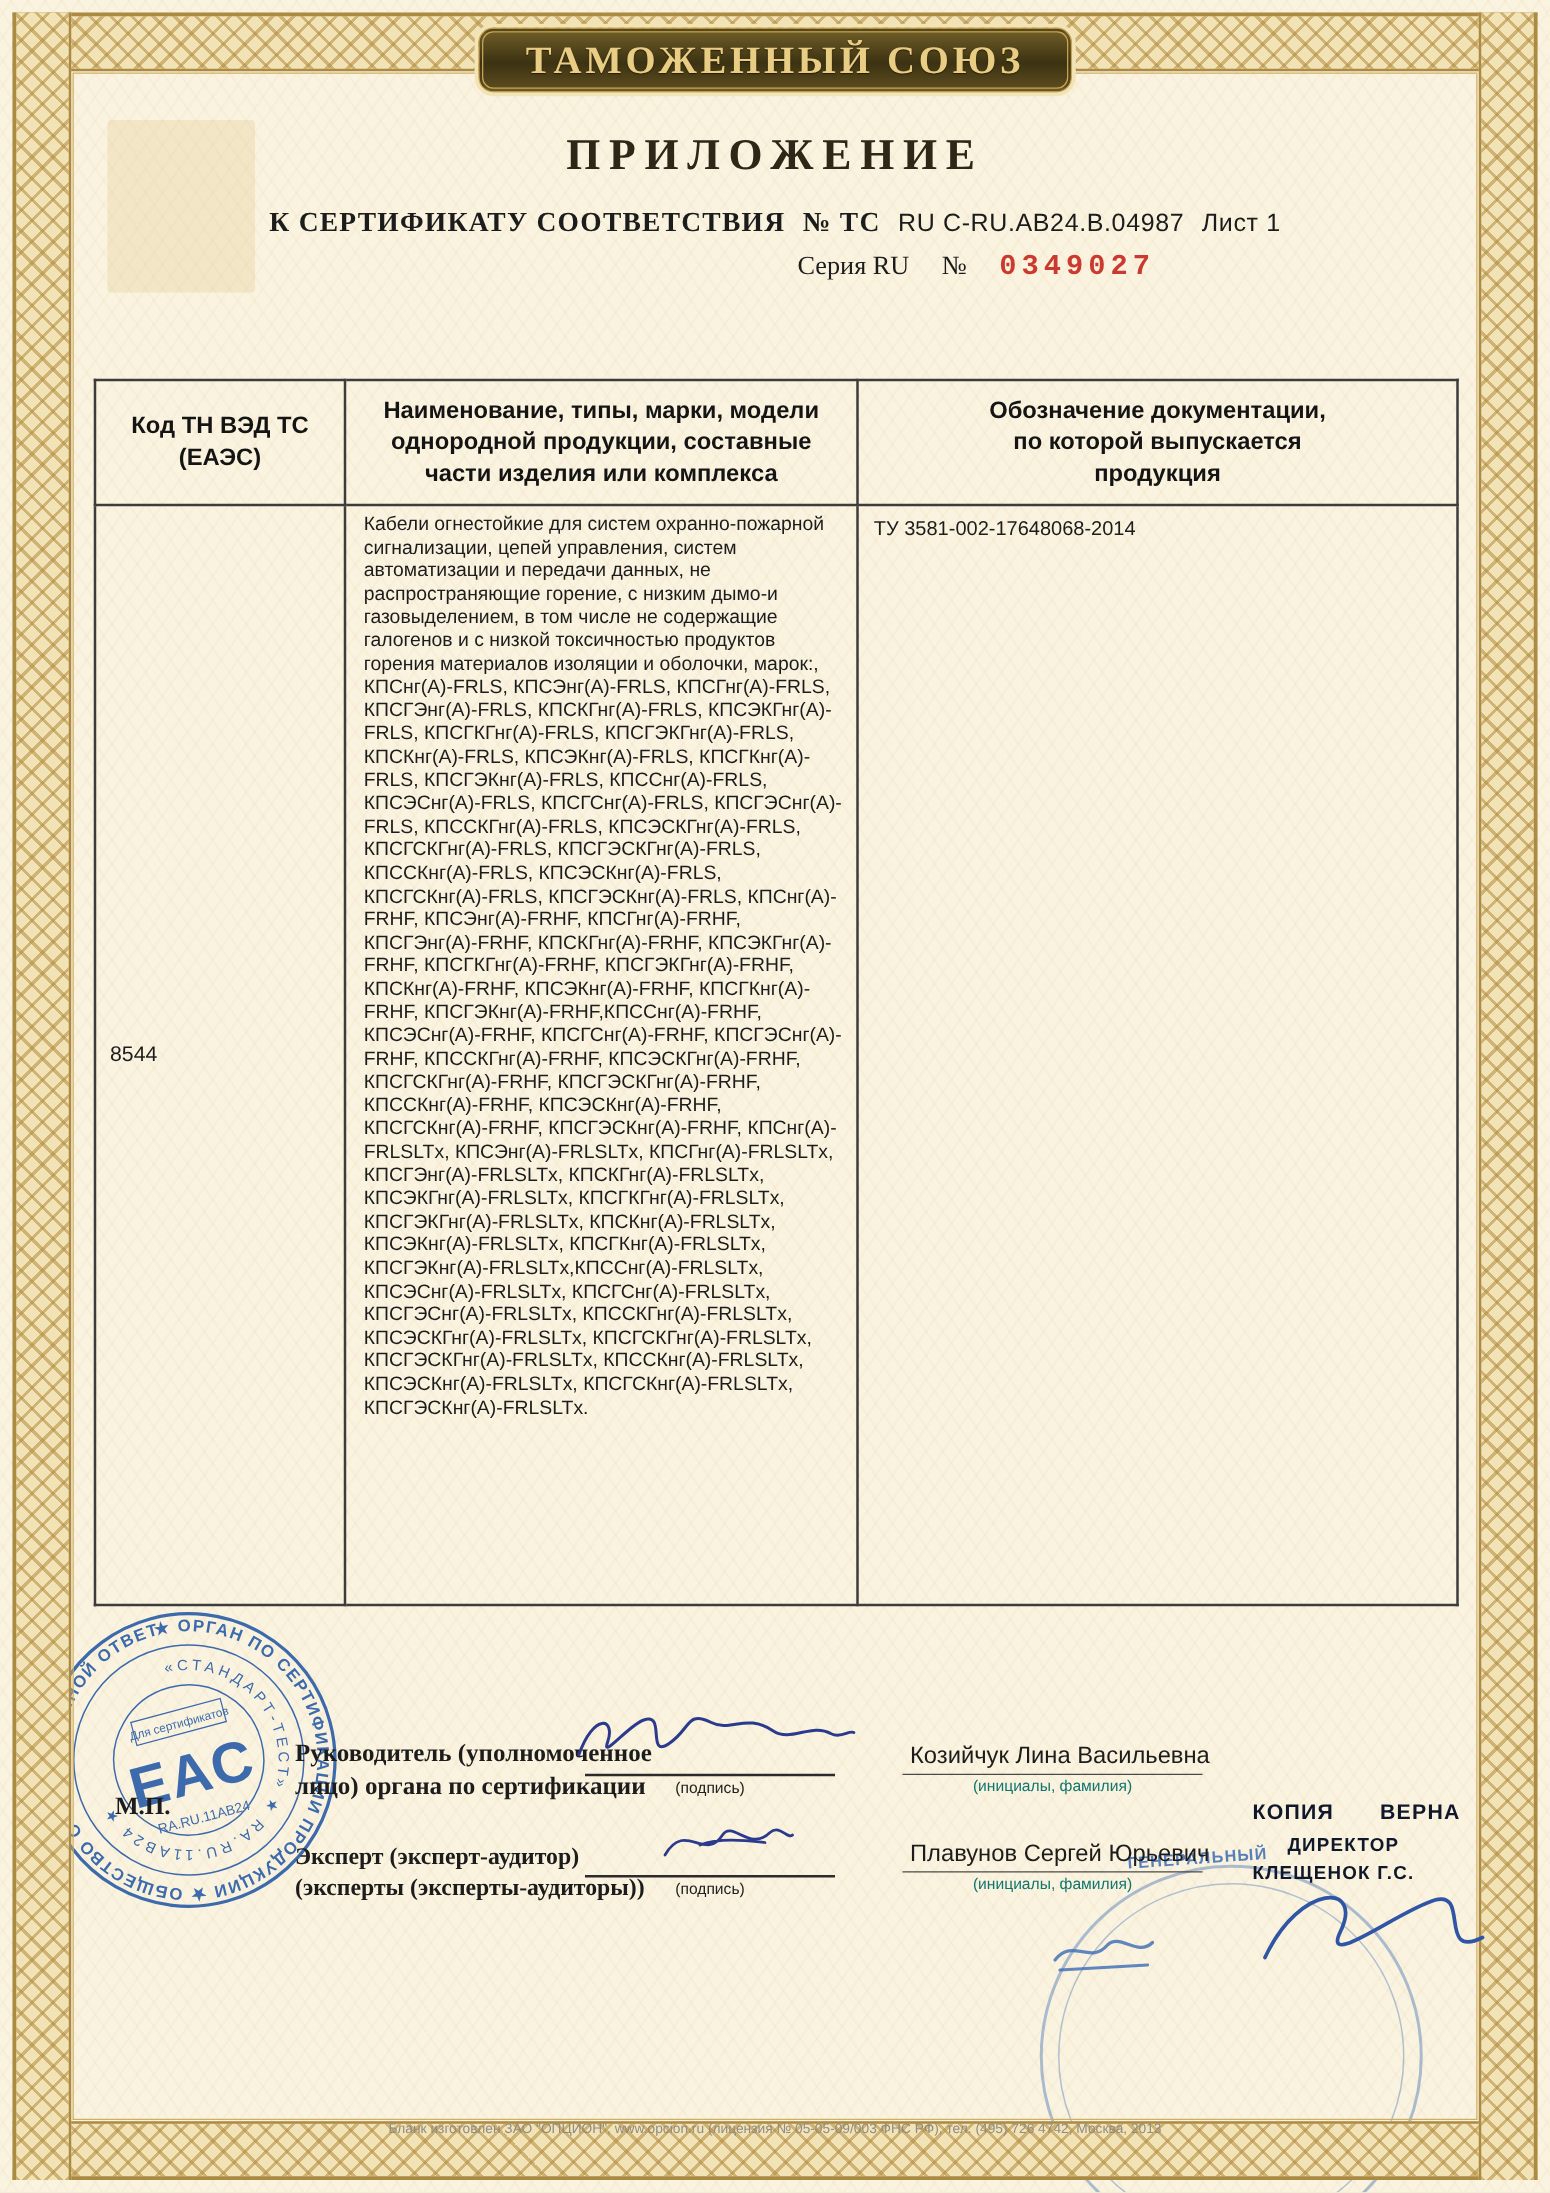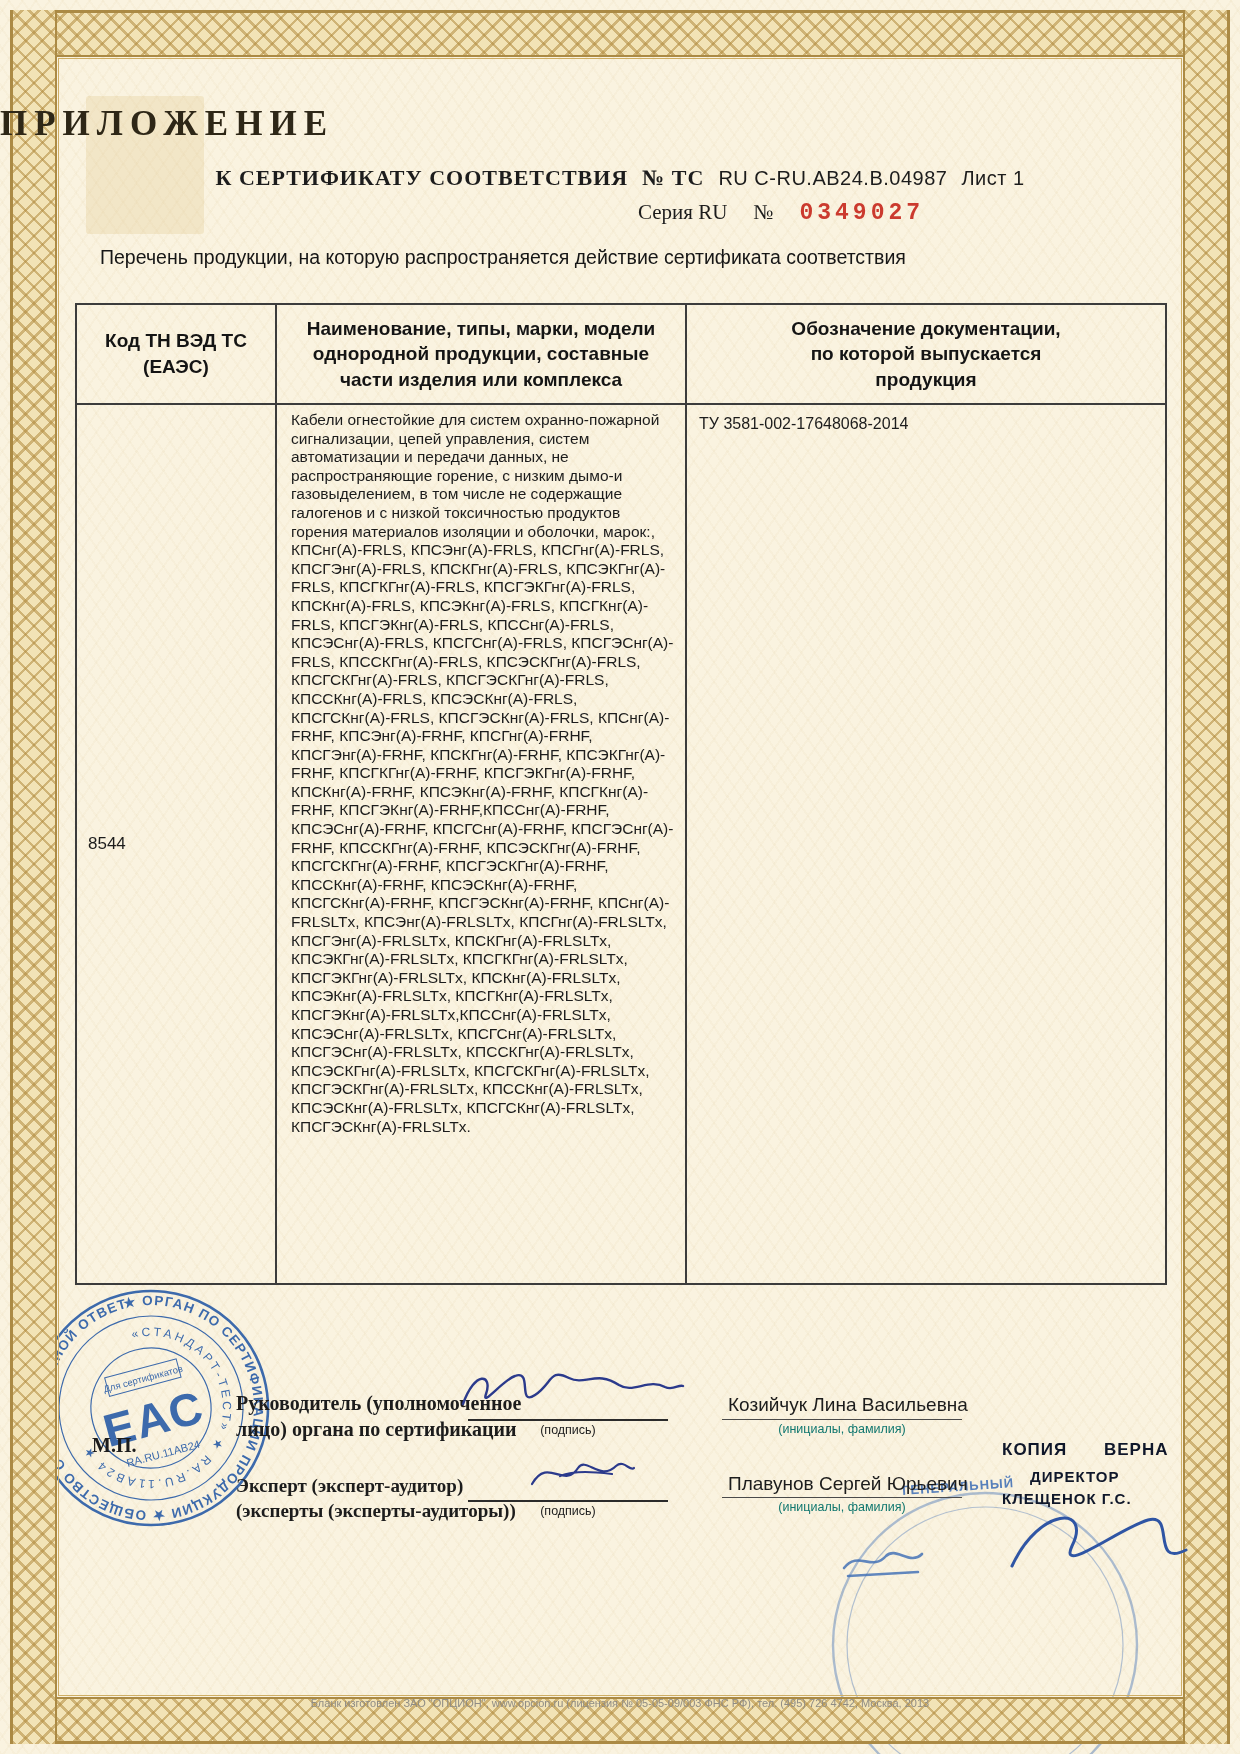--- a/index.html
+++ b/index.html
@@ -35,21 +35,21 @@
     position:absolute; z-index:4; top:22px; left:50%; transform:translateX(-50%);
     padding:4px 34px; border:4px double #c8a552; border-radius:12px;
     background:linear-gradient(#6d5b27, #3c3212 55%, #5b4b1e);
     box-shadow:0 0 0 3px #f3e4b8;
     font-family:"Liberation Serif", serif; font-weight:bold; font-size:31px;
     letter-spacing:3px; color:#e9cd84; text-shadow:0 1px 1px #241d08;
     white-space:nowrap;
   }
   .doc-title{
     position:absolute; z-index:4; top:104px; left:0; width:100%;
-    text-align:left; font-family:"Liberation Serif", serif; font-weight:bold;
+    text-align:center; font-family:"Liberation Serif", serif; font-weight:bold;
     font-size:35px; letter-spacing:7px; color:#2e2717;
   }
   .subtitle-row{
     position:absolute; z-index:4; top:165px; left:0; width:100%;
     display:flex; justify-content:center; align-items:baseline; gap:14px;
   }
   .subtitle-row .lbl{font-family:"Liberation Serif", serif; font-weight:bold; font-size:22px; letter-spacing:1px;}
   .subtitle-row .num{font-size:20px; font-weight:normal; letter-spacing:.5px;}
   .series-row{
     position:absolute; z-index:4; top:200px; left:638px;
@@ -131,37 +131,39 @@
 
 <div class="page">
 
   <div class="band top"></div>
   <div class="band bottom"></div>
   <div class="band left"></div>
   <div class="band right"></div>
   <div class="hairline"></div>
   <div class="watermark"></div>
 
+  <div class="badge">
+    <span>ТАМОЖЕННЫЙ СОЮЗ</span>
+  </div>
 
   <div class="doc-title">ПРИЛОЖЕНИЕ</div>
 
   <div class="subtitle-row">
     <span class="lbl">К СЕРТИФИКАТУ СООТВЕТСТВИЯ</span>
     <span class="lbl">№ ТС</span>
     <span class="num">RU C-RU.АВ24.В.04987</span>
     <span class="num">Лист 1</span>
   </div>
 
   <div class="series-row">
     <span class="ser">Серия RU</span>
     <span class="no">№</span>
     <span class="red">0349027</span>
   </div>
 
-  <p class="intro">Перечень продукции, на которую распространяется действие сертификата соответствия</p>
 
   <table class="product-table">
     <colgroup>
       <col style="width:200px">
         <col style="width:410px">
         <col style="width:480px">
     </colgroup>
     <thead>
       <tr>
         <th>Код ТН ВЭД ТС

